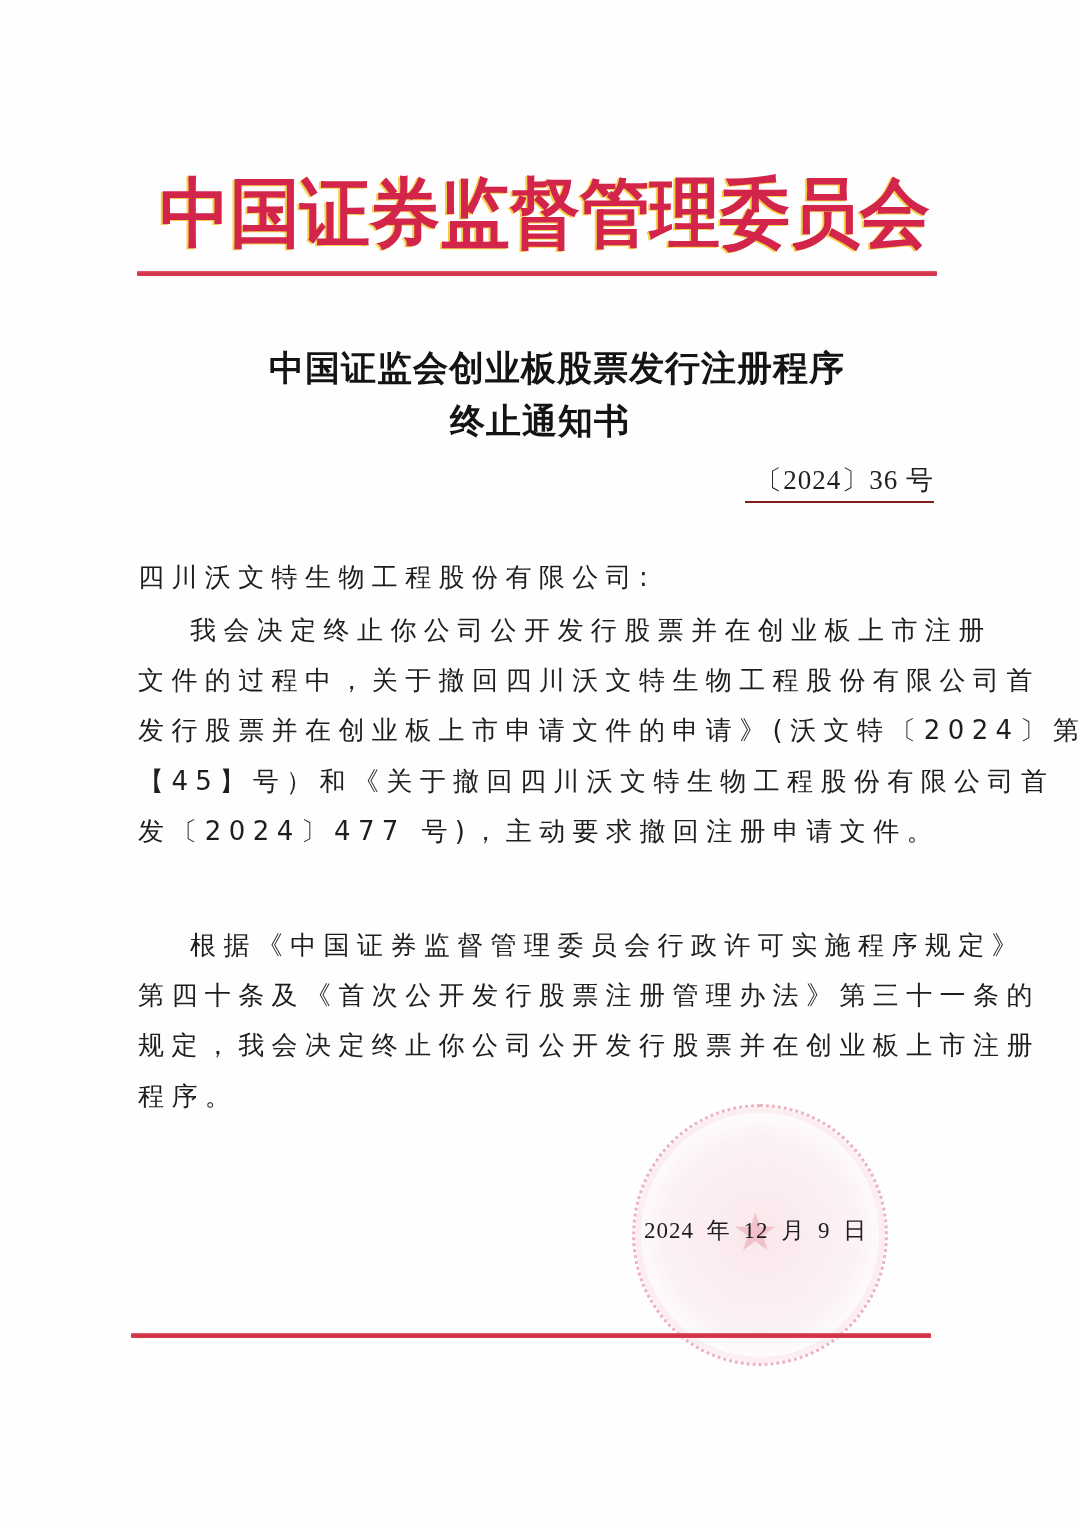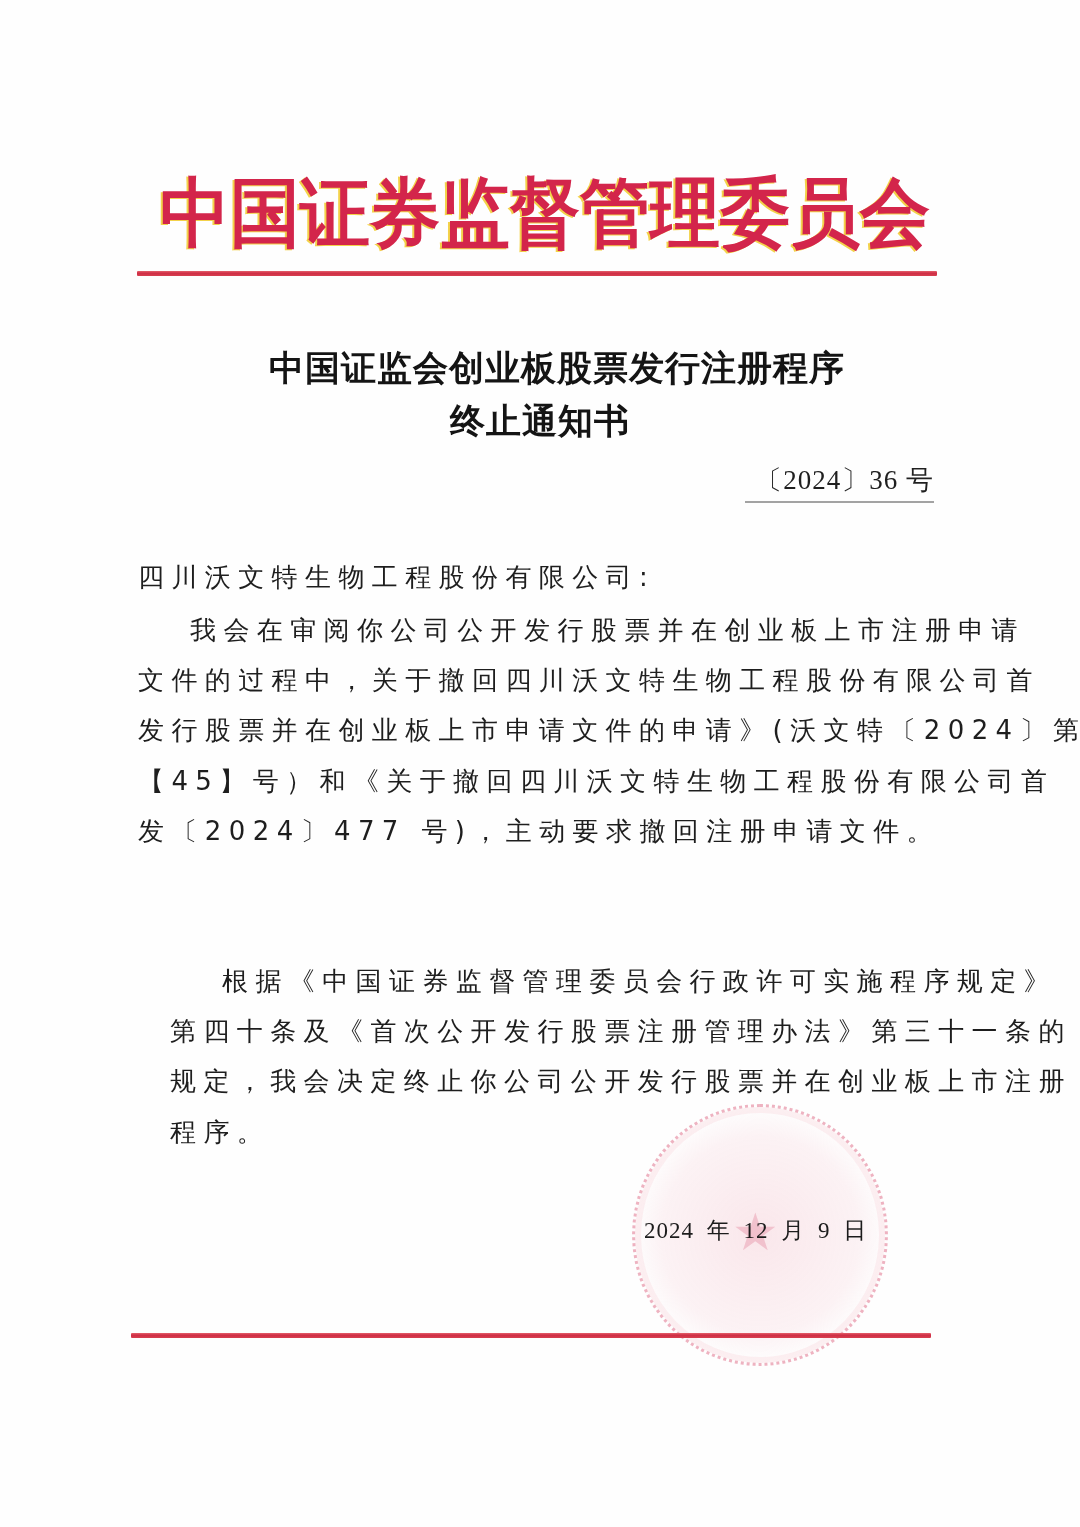--- a/index.html
+++ b/index.html
@@ -69,38 +69,38 @@
 
     
     .doc-number {
       position: absolute;
       right: 146px;
       top: 462px;
       font-family: "Liberation Serif", "DejaVu Serif", serif;
       font-size: 27px;
       color: #1f1f1f;
       padding: 0 0 3px 10px;
-      border-bottom: 2px solid #a3a3a3;
+      border-bottom: 2px solid #7f1d1d;
       letter-spacing: 1px;
     }
 
     
     .body-text {
       position: absolute;
       left: 138px;
       width: 800px;
       font-family: "DejaVu Sans", "Liberation Sans", sans-serif;
       font-size: 26px;
       line-height: 50.2px;
       color: #1e1e1e;
       letter-spacing: 7.4px;
     }
     .addressee { top: 552px; }
     .para1 { top: 605px; }
-    .para2 { top: 956px; margin-left: 32px; }
+    .para2 { top: 920px; }
     .line {
       display: block;
       white-space: nowrap;
       height: 50.2px;
     }
     .indent { padding-left: 52px; }
 
     
     .seal {
       position: absolute;
@@ -155,21 +155,21 @@
   <div class="doc-title line1">中国证监会创业板股票发行注册程序</div>
   <div class="doc-title line2">终止通知书</div>
 
   <div class="doc-number">〔2024〕36 号</div>
 
   <div class="body-text addressee">
     <span class="line">四川沃文特生物工程股份有限公司:</span>
   </div>
 
   <div class="body-text para1">
-    <span class="line indent">我会在审阅你公司公开发行股票并在创业板上市注册申请</span>
+    <span class="line indent">我会决定终止你公司公开发行股票并在创业板上市注册</span>
     <span class="line">文件的过程中，关于撤回四川沃文特生物工程股份有限公司首</span>
     <span class="line">发行股票并在创业板上市申请文件的申请》(沃文特〔2024〕第</span>
     <span class="line">【45】号）和《关于撤回四川沃文特生物工程股份有限公司首</span>
     <span class="line">发〔2024〕477 号)，主动要求撤回注册申请文件。</span>
   </div>
 
   <div class="body-text para2">
     <span class="line indent">根据《中国证券监督管理委员会行政许可实施程序规定》</span>
     <span class="line">第四十条及《首次公开发行股票注册管理办法》第三十一条的</span>
     <span class="line">规定，我会决定终止你公司公开发行股票并在创业板上市注册</span>

